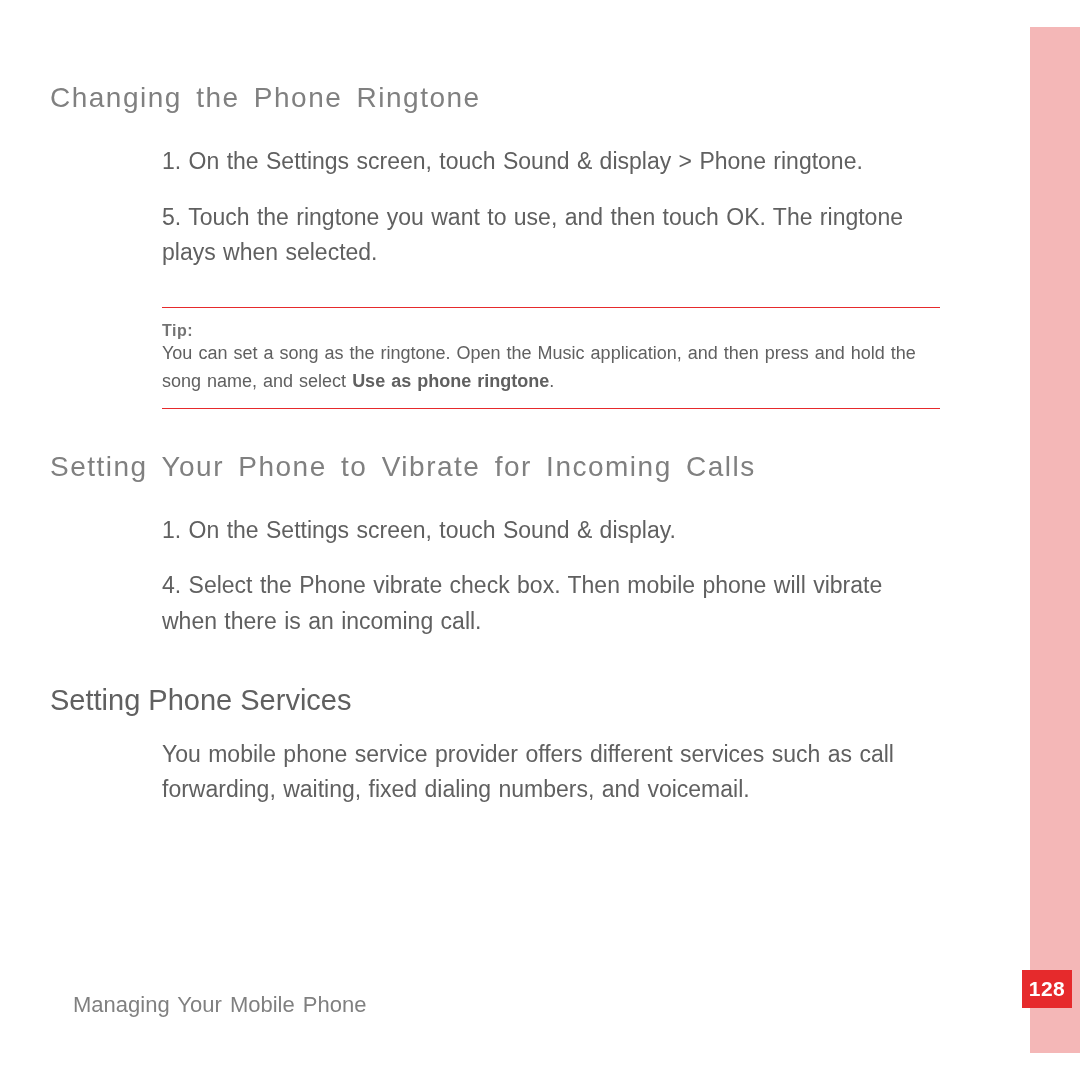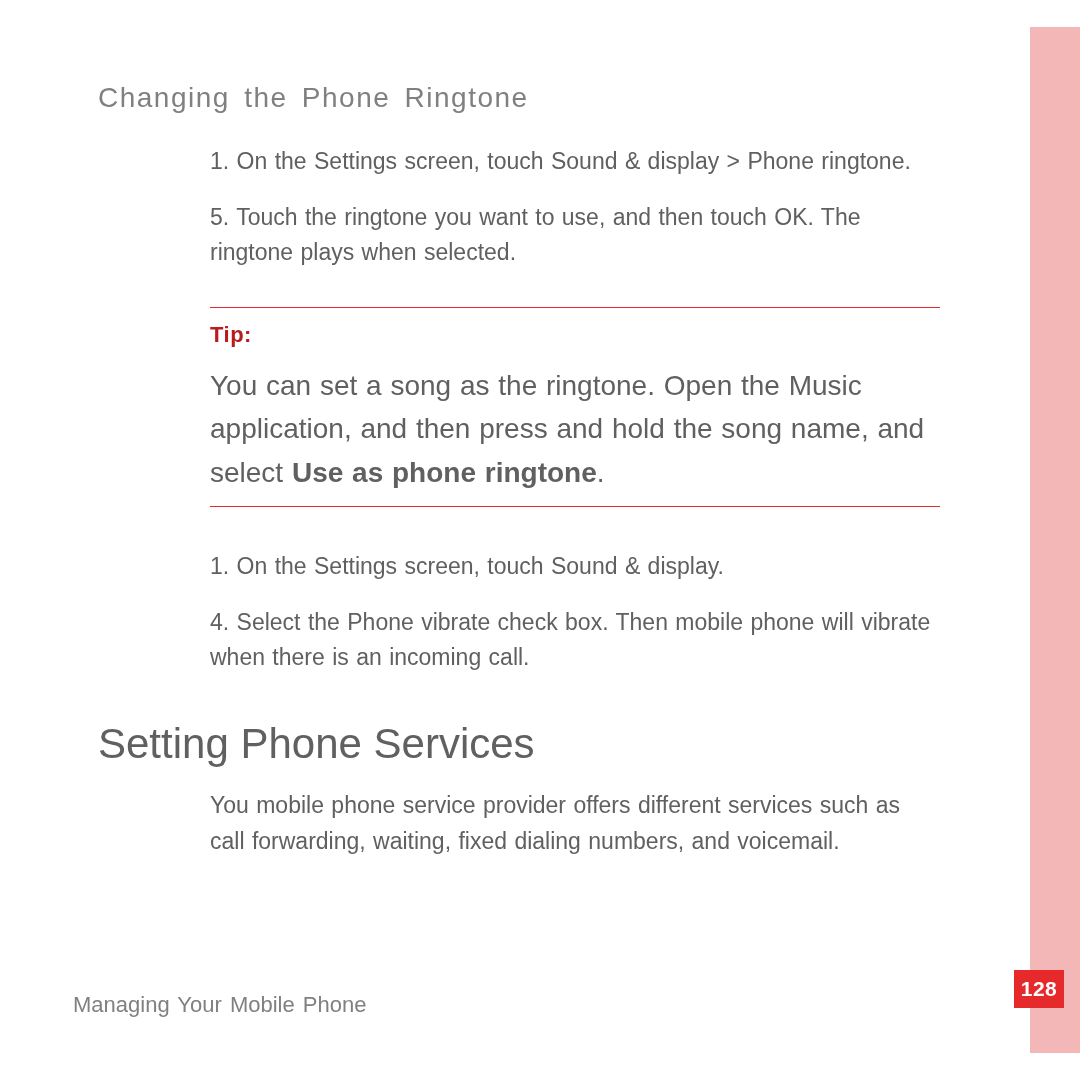--- a/index.html
+++ b/index.html
@@ -5,34 +5,34 @@
     * { margin: 0; padding: 0; box-sizing: border-box; }
     body {
       width: 1080px;
       height: 1080px;
       font-family: Arial, Helvetica, sans-serif;
       position: relative;
       background: #ffffff;
       color: #606060;
     }
     .page {
-      padding: 82px 90px 0 98px;
+      padding: 82px 90px 0 50px;
       width: 1030px;
     }
     .side-bar {
       position: absolute;
       top: 27px;
       right: 0;
       width: 50px;
       height: 1026px;
       background: #f4b7b7;
     }
     .page-number {
       position: absolute;
-      right: 16px;
+      right: 8px;
       bottom: 72px;
       width: 50px;
       height: 38px;
       background: #e62a2c;
       color: #ffffff;
       font-size: 21px;
       font-weight: bold;
       display: flex;
       align-items: center;
       justify-content: center;
@@ -40,21 +40,21 @@
     }
     .h2 {
       font-size: 28px;
       font-weight: normal;
       color: #808080;
       letter-spacing: 1.5px;
       word-spacing: 5px;
       margin-bottom: 30px;
     }
     .h1 {
-      font-size: 42px;
+      font-size: 29px;
       font-weight: normal;
       color: #606060;
       margin-top: 44px;
       margin-bottom: 20px;
     }
     .step-list {
       margin-left: 112px;
       margin-bottom: 36px;
     }
     .step {
@@ -66,28 +66,28 @@
     }
     .step b { font-weight: normal; }
     .tip-box {
       margin-left: 112px;
       border-top: 1px solid #e62a2c;
       border-bottom: 1px solid #e62a2c;
       padding: 14px 0 12px 0;
       margin-bottom: 42px;
     }
     .tip-label {
-      color: #b91c1c;
+      color: #737373;
       font-weight: bold;
-      font-size: 22px;
-      margin-bottom: 16px;
+      font-size: 16px;
+      margin-bottom: 0;
       letter-spacing: 0.5px;
     }
     .tip-text {
-      font-size: 28px;
+      font-size: 18px;
       line-height: 1.55;
       color: #606060;
       word-spacing: 1px;
     }
     .tip-text b { font-weight: bold; }
     .body-para {
       margin-left: 112px;
       font-size: 23px;
       line-height: 1.55;
       color: #606060;
@@ -121,20 +121,21 @@
     </div>
   </div>
 
   <div class="tip-box">
     <div class="tip-label">Tip:</div>
     <div class="tip-text">
       <span>You can set a song as the ringtone. Open the Music application, and then press and hold the song name, and select </span><b>Use as phone ringtone</b><span>.</span>
     </div>
   </div>
 
+  <div class="h2">Setting Your Phone to Vibrate for Incoming Calls</div>
 
   <div class="step-list">
     <div class="step">
       <span>1. On the </span><b>Settings</b><span> screen, touch </span><b>Sound &amp; display</b><span>.</span>
     </div>
     <div class="step">
       <span>4. Select the </span><b>Phone vibrate</b><span> check box. Then mobile phone will vibrate when there is an incoming call.</span>
     </div>
   </div>
 

